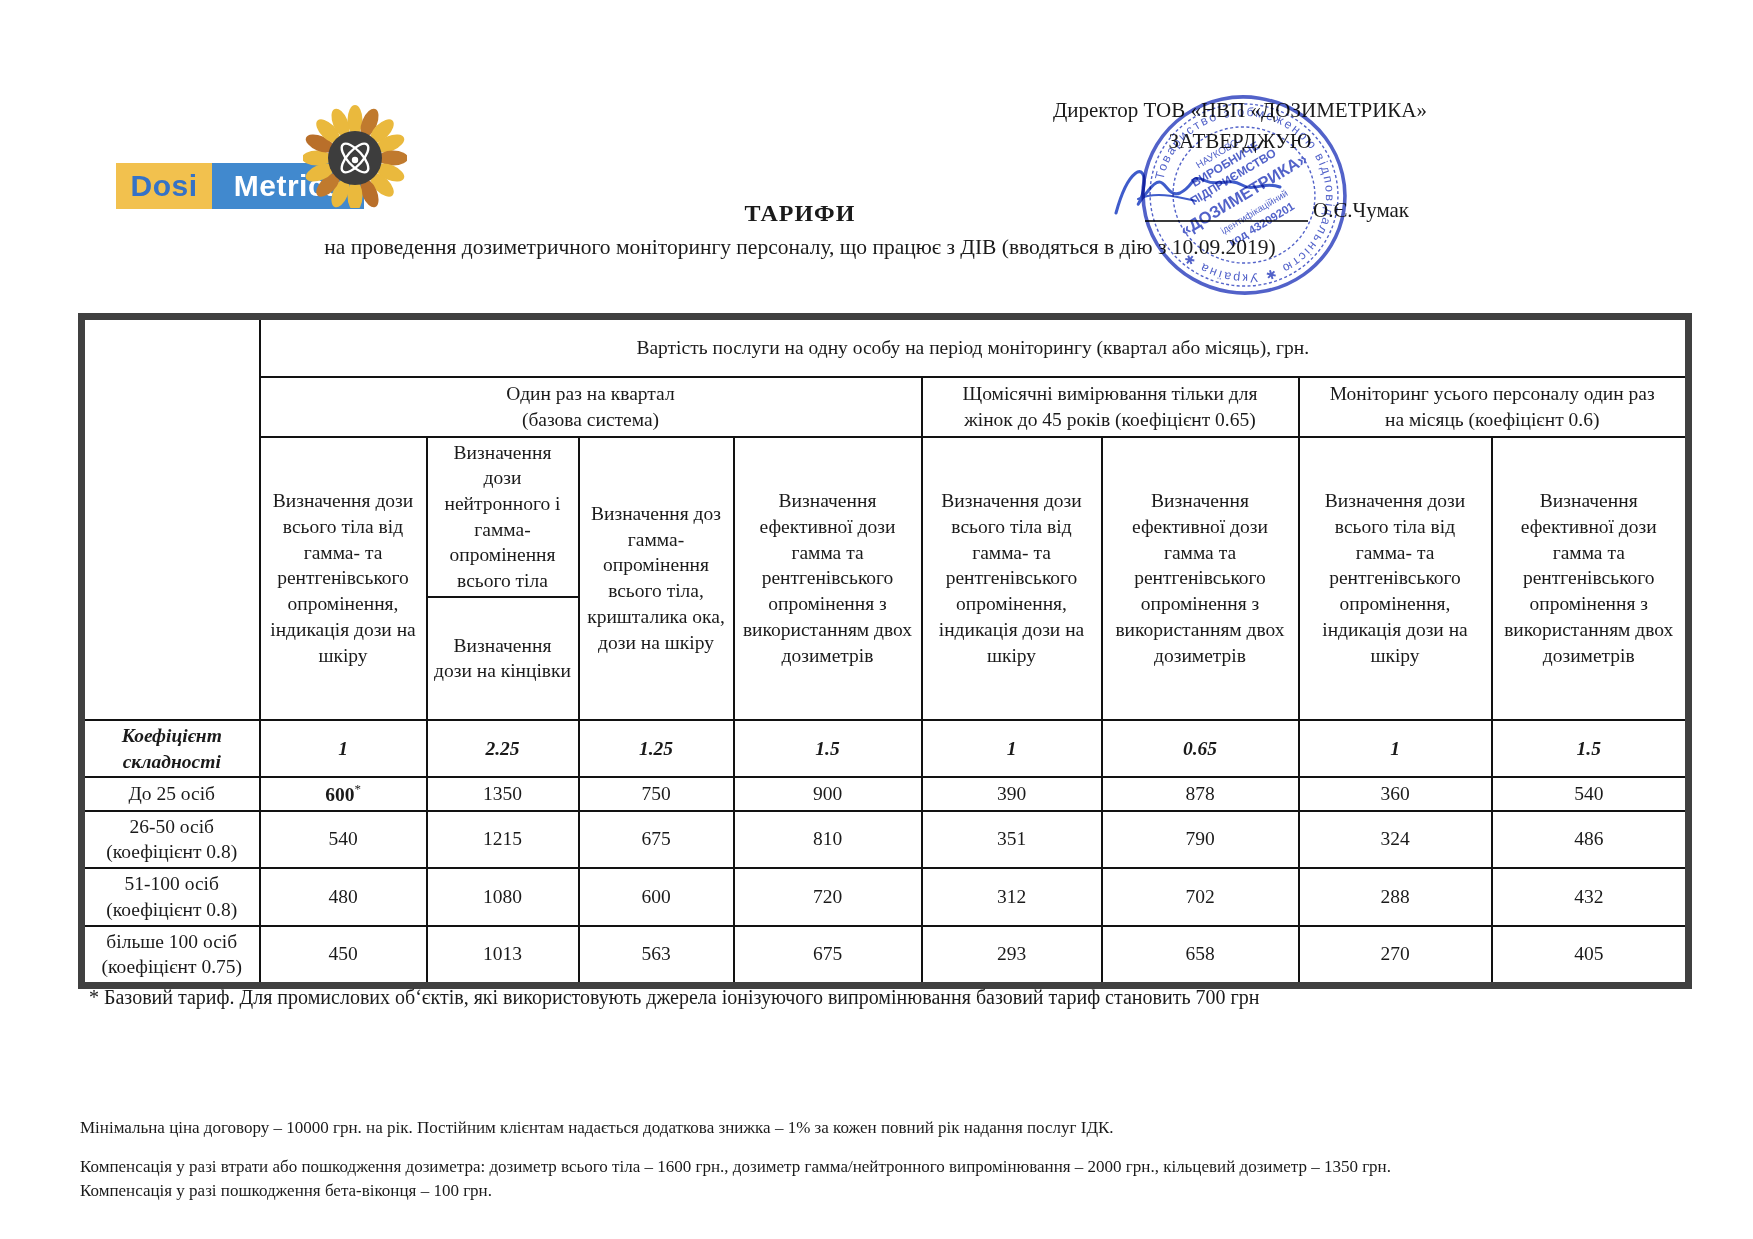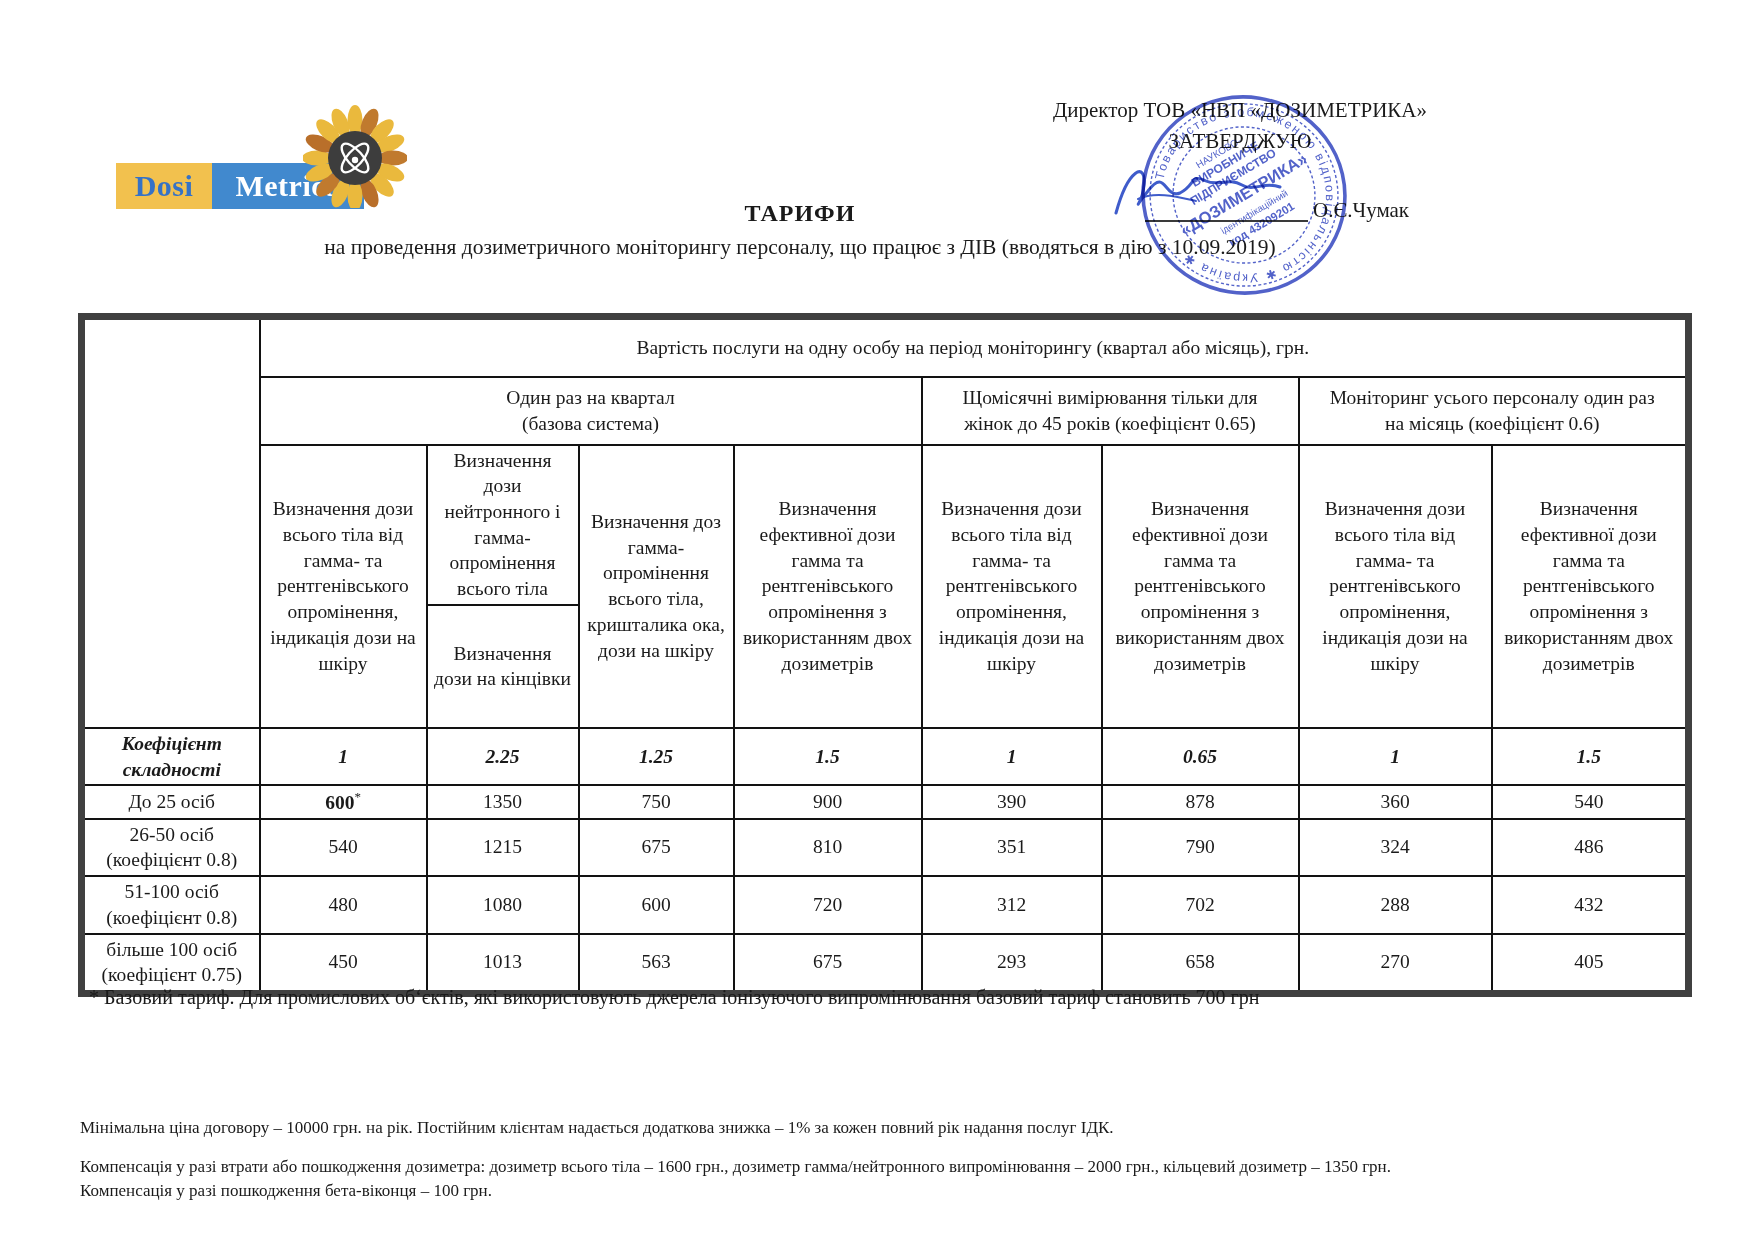--- a/index.html
+++ b/index.html
@@ -3,21 +3,21 @@
 <meta charset="utf-8">
 <style>
   * { margin:0; padding:0; box-sizing:border-box; }
   html,body { background:#e9e9e9; }
   .page {
     position:relative; width:1753px; height:1239px; background:#ffffff;
     font-family:"Liberation Serif", serif; color:#1a1a1a; overflow:hidden;
     margin:0 auto;
   }
   
-  .logo { position:absolute; left:92px; top:163px; display:flex; font-family:Liberation Serif, serif;padding-left:24px; }
+  .logo { position:absolute; left:92px; top:163px; display:flex; font-family:Liberation Sans, sans-serif;padding-left:24px; }
   .logo-part { height:46px; display:flex; align-items:center; justify-content:center; font-weight:bold; font-size:30px; letter-spacing:0.5px; }
   .logo-dosi { width:96px; background:#f2c14e; color:#3572c6; }
   .logo-metrica { width:152px; background:#4189ce; color:#ffffff; }
   .sunflower { position:absolute; left:303px; top:104px; }
   
   .approval { position:absolute; left:1030px; top:95px; width:420px; text-align:center; font-size:21px; line-height:31px; }
   .sig-area { position:relative; height:70px; }
   .sig-underline { position:absolute; left:115px; top:63px; width:163px; border-top:2px solid #3a3a3a; }
   .sig-name { position:absolute; left:283px; top:38px; font-size:21px; }
   .sig-scribble { position:absolute; left:78px; top:-6px; }
@@ -27,21 +27,21 @@
   .doc-subtitle { margin-top:8px; font-size:21.5px; }
   
   .stamp { position:absolute; left:1126px; top:86px; mix-blend-mode:multiply; opacity:0.88; }
   
   table.tariffs {
     position:absolute; left:78px; top:313px; width:1607px;
     border-collapse:collapse; table-layout:fixed; background:#fff;
   }
   table.tariffs td { border:2px solid #121212; text-align:center; vertical-align:middle; padding:2px 6px; font-size:19.5px; line-height:1.32; }
   table.tariffs { border:7px solid #404040; }
-  tr.rA { height:60px; } tr.rB { height:68px; } tr.rC { height:160px; }
+  tr.rA { height:60px; } tr.rB { height:60px; } tr.rC { height:160px; }
   tr.rD { height:123px; } tr.rE { height:55px; }
   tr.rF { height:32px; } tr.rG { height:50px; } tr.rH { height:52px; } tr.rI { height:58px; }
   td.top-header { font-size:20px; }
   td.group-cell div { display:block; }
   td.coeff-label { text-align:right; padding-right:10px; font-weight:bold; font-style:italic; font-size:20.5px; vertical-align:middle; line-height:1.25; }
   td.coeff-val { font-weight:bold; font-style:italic; font-size:21px; }
   td.row-label { text-align:left; padding-left:8px; vertical-align:top; font-size:20.5px; line-height:1.25; }
   td.num { vertical-align:top; font-size:21px; padding-top:1px; }
   td.num .bold { font-weight:bold; }
   td.num sup { font-size:13px; }

